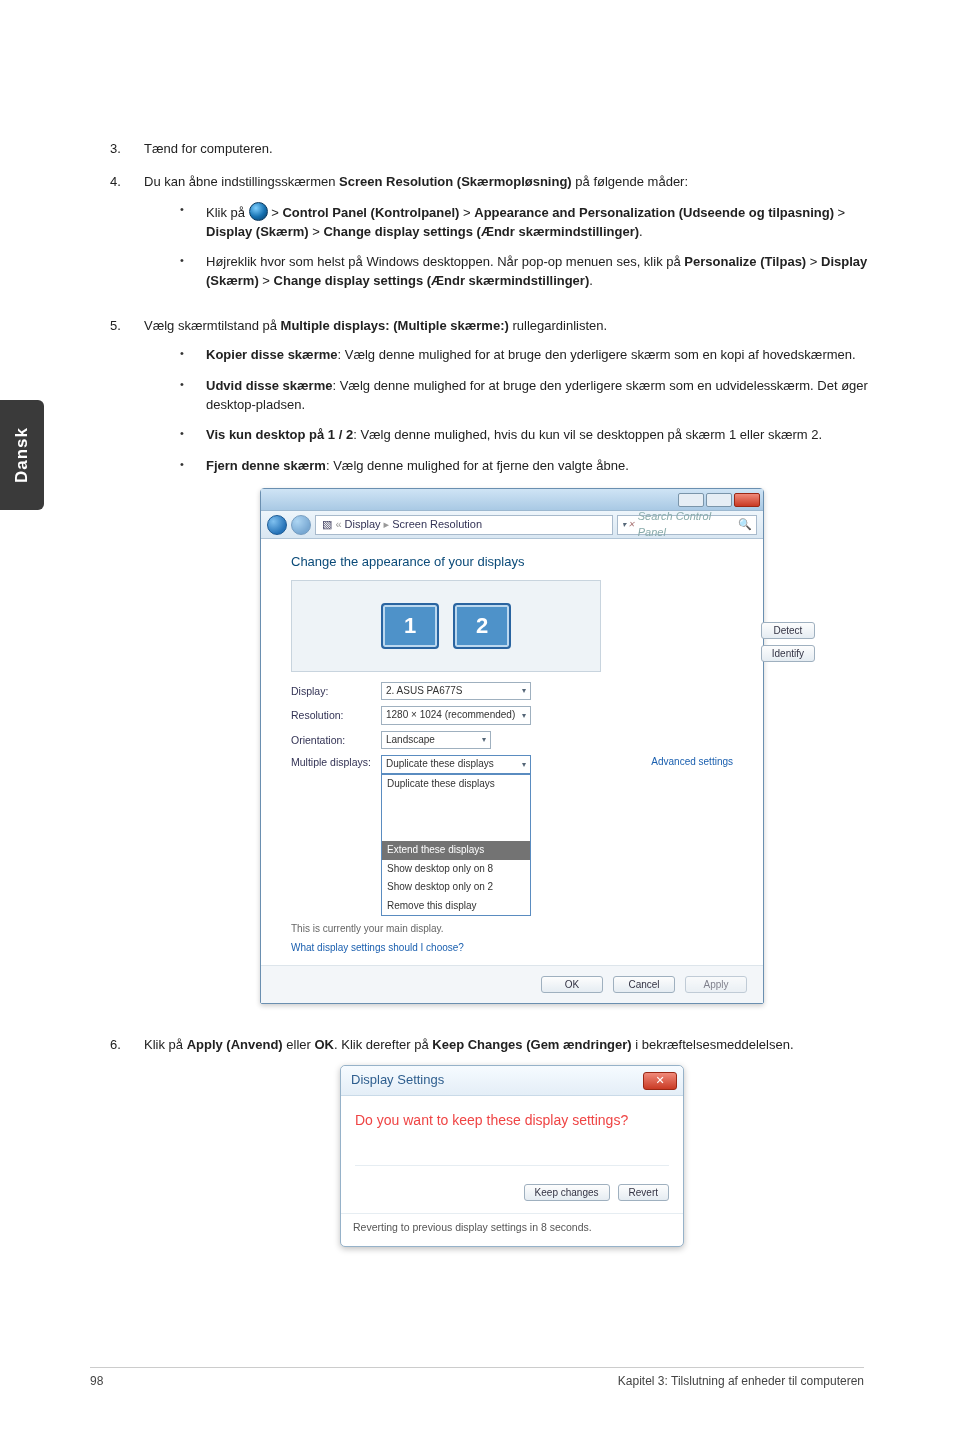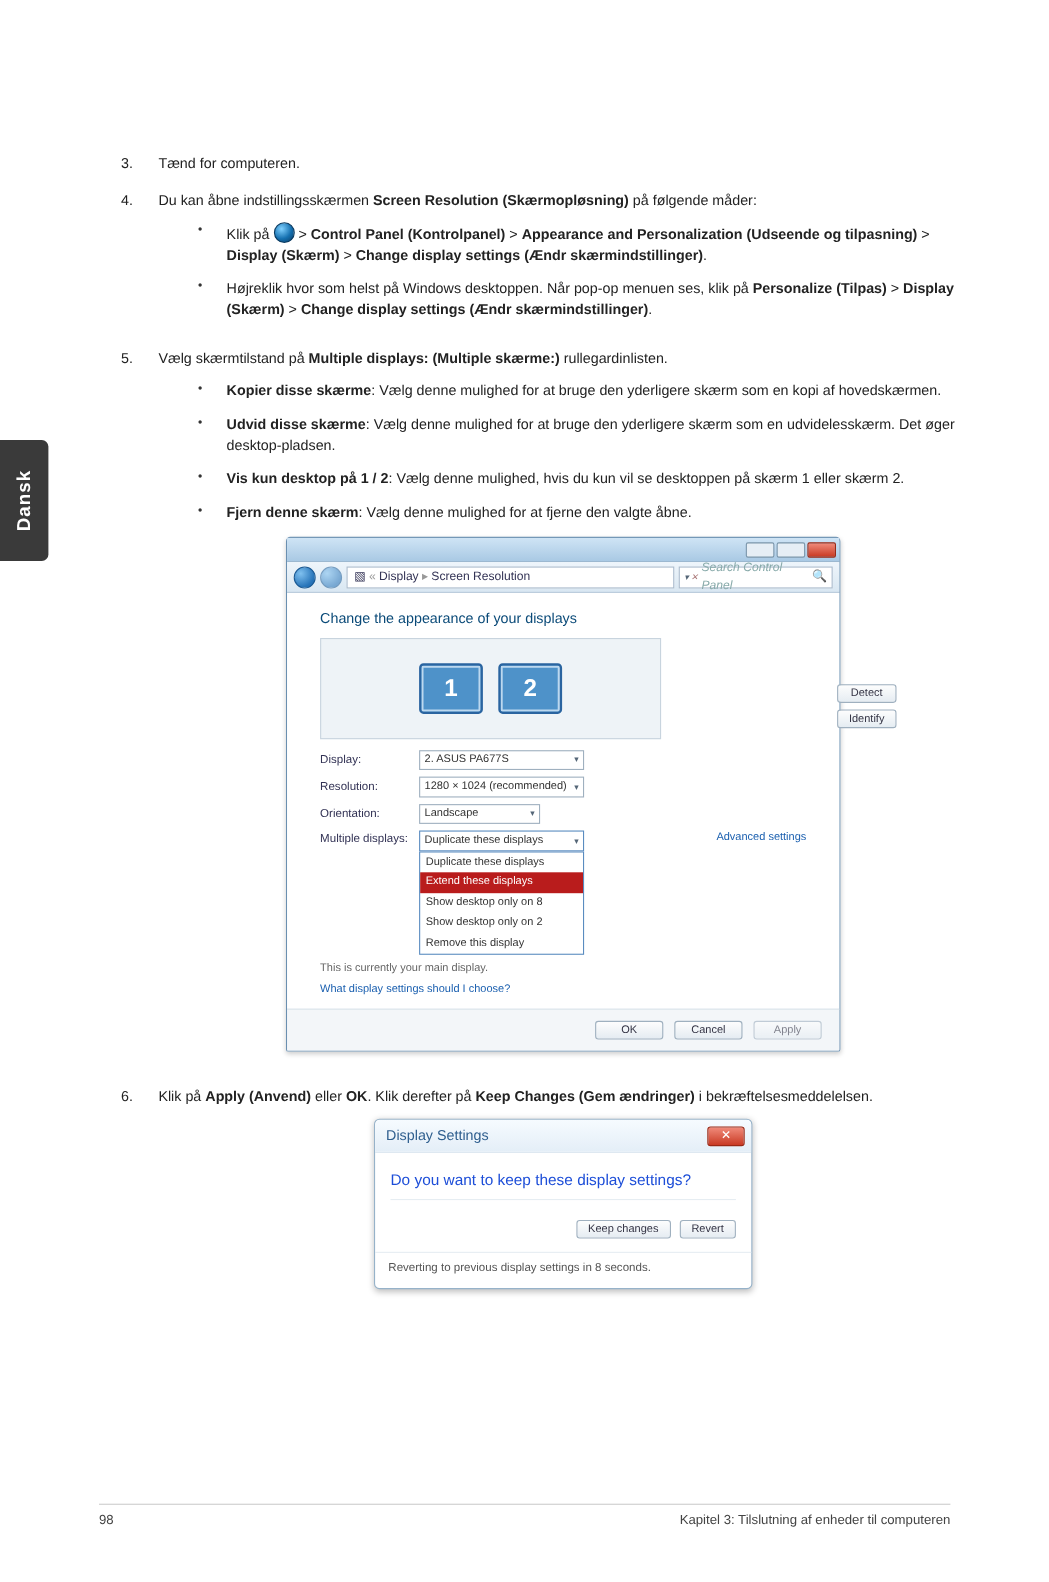--- a/index.html
+++ b/index.html
@@ -90,36 +90,36 @@
   .mon { width:58px; height:46px; border:2px solid #2a64a0; background:#4e92c9; border-radius:4px; display:flex; align-items:center; justify-content:center; color:#fff; font-size:22px; font-weight:bold; box-shadow: inset 0 0 0 2px #bcd8ef; }
   .side-btns { position:absolute; right:-82px; top:10px; display:flex; flex-direction:column; gap:6px;margin-top:32px; }
   .winbtn { border:1px solid #9fb0bf; background:linear-gradient(#fdfdfd,#e5ecf2); padding:2px 10px; border-radius:3px; font-size:10px; color:#334; }
   .formrow { display:flex; align-items:center; margin:6px 0; font-size:10.5px; color:#333; }
   .formrow .lbl { width:90px; color:#335; }
   .sel { border:1px solid #9fb0bf; background:#fff; padding:1px 4px; min-width:150px; display:flex; justify-content:space-between; align-items:center; font-size:10px; }
   .sel .arrow { color:#567; font-size:8px; }
   .sel.open { border-color:#5a8cc0; }
   .droplist { border:1px solid #5a8cc0; background:#fff; width:150px; font-size:10px; }
   .droplist div { padding:2px 5px; }
-  .droplist .hl { background:#b91c1c; color:#fff; }
+  .droplist .hl { background:#737373; color:#fff;margin-top:48px; }
   .linklike { color:#1a5faf; font-size:10px; }
   .bottombar { border-top:1px solid #dde5eb; padding:10px 16px; display:flex; gap:10px; justify-content:flex-end; background:#f3f6f9;}
 
   .dlg {
     width: 344px; margin: 10px auto 0;
     border:1px solid #96b2c9; border-radius:5px;
     background:#fff; box-shadow:0 2px 6px rgba(0,0,0,0.25);
     font-size:12px;
   }
   .dlg .dlg-title { display:flex; justify-content:space-between; align-items:center;
     padding:5px 6px 5px 10px; color:#2e5e8e; font-size:13px;
     background:linear-gradient(#f6fbff,#e4eef7); border-bottom:1px solid #c9dae8; border-radius:5px 5px 0 0;}
   .dlg .x { width:34px; height:18px; background:linear-gradient(#f08a7a,#c93a24); border:1px solid #9a2815; border-radius:3px; color:#fff; font-size:11px; display:flex; align-items:center; justify-content:center; line-height:1; }
   .dlg .dlg-body { padding:14px 14px 12px; }
-  .dlg .q { color:#1d4ed8; font-size:14px; margin-bottom:8px; }
+  .dlg .q { color:#ef4444; font-size:14px; margin-bottom:35px; }
   .dlg .btns { display:flex; justify-content:flex-end; gap:8px; padding-top:18px; border-top:1px solid #e6edf2; margin-top:6px;}
   .dlg .note { font-size:10.5px; color:#555; padding:6px 12px 10px; border-top:1px solid #e6edf2; }
 
   .footer {
     position:absolute; left:90px; right:90px; bottom:50px;
     border-top:1px solid #ccc; padding-top:6px;
     display:flex; justify-content:space-between; font-size:12px; color:#444;
   }
 </style>
 </head>

